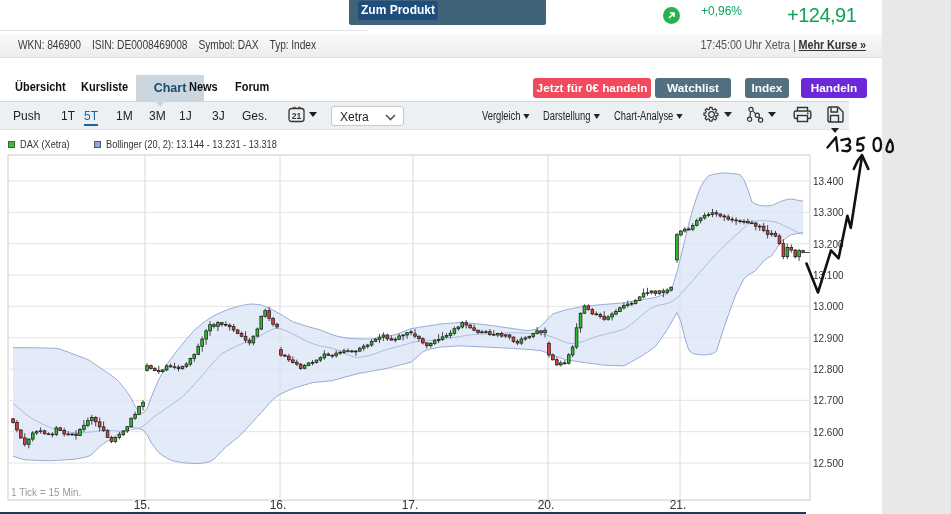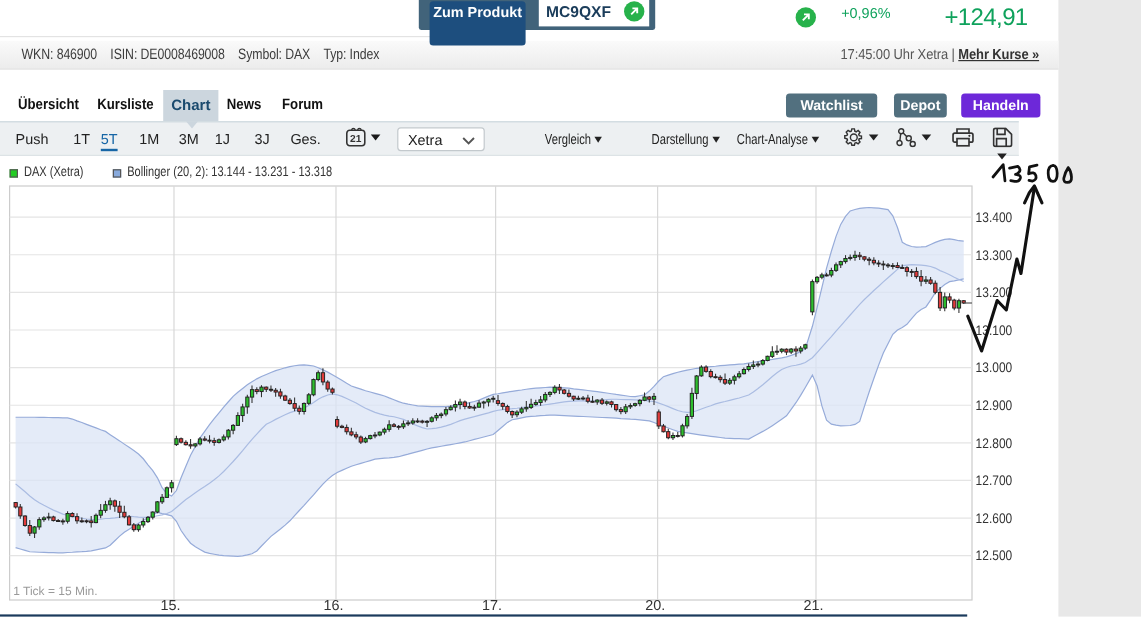--- a/index.html
+++ b/index.html
@@ -4,40 +4,40 @@
 <style>
 *{margin:0;padding:0;box-sizing:border-box;}
 html,body{width:951px;height:514px;overflow:hidden;background:#fff;font-family:"Liberation Sans",sans-serif;}
 #page{position:relative;width:951px;height:514px;}
 #rightbg{position:absolute;left:882px;top:0;width:69px;height:514px;background:#e8e8e8;}
 
 #title{position:absolute;left:11px;top:4px;font-size:19.5px;font-weight:700;color:#1d4d73;letter-spacing:-0.4px;}
 #titleline{position:absolute;left:0;top:30px;width:367px;height:1px;background:#e3e3e3;}
 
 #zp{position:absolute;left:349px;top:-6px;width:197px;height:31px;background:#41637a;border-radius:0 0 2px 2px;}
-#zpbtn{position:absolute;left:9px;top:7px;height:37px;width:80px;text-align:center;background:#1d4e7e;border-radius:3px;color:#fff;font-size:12px;font-weight:700;line-height:19px;}
+#zpbtn{position:absolute;left:9px;top:7px;height:19px;width:80px;text-align:center;background:#1d4e7e;border-radius:3px;color:#fff;font-size:12px;font-weight:700;line-height:19px;}
 #zpbox{position:absolute;right:5px;top:5px;width:92px;height:23px;background:#fff;line-height:22px;}
 #zpbox span{margin-left:6px;font-size:13px;font-weight:700;color:#1a3c5a;}
 .gcirc{display:inline-block;width:17px;height:17px;border-radius:50%;background:#27b24b;position:relative;vertical-align:-4px;}
 .gcirc svg{position:absolute;left:0;top:0;}
 
 #price{position:absolute;left:551px;top:3px;font-size:21px;font-weight:700;color:#111;letter-spacing:-0.3px;}
 #pcirc{position:absolute;left:663px;top:6px;}
 #pct{position:absolute;left:701px;top:4px;font-size:12px;color:#0fa25c;}
 #abs{position:absolute;left:787px;top:4px;font-size:20px;color:#0fa25c;letter-spacing:-0.5px;}
 
 #wkn{position:absolute;left:0;top:34px;width:882px;height:24px;background:linear-gradient(#fafafa,#ececec);border-bottom:1px solid #ddd;font-size:12.5px;color:#3c3c3c;line-height:23px;letter-spacing:-0.1px;}
 #wkn .l{margin-left:18px;}
 #wkn b{font-weight:400;}
 #wkn .r{position:absolute;right:16px;top:0;font-size:12px;color:#555;}
 #wkn .r b{font-weight:700;color:#333;text-decoration:underline;}
 
 #tabs{position:absolute;left:0;top:75px;width:882px;height:26px;font-size:12.5px;font-weight:700;color:#111;}
 #tabs span{position:absolute;top:5px;transform:scaleX(0.88);transform-origin:0 0;}
-#tabchart{position:absolute;left:136px;top:0;width:46px;height:26px;background:#ccd6de;color:#1a4a6e;text-align:center;line-height:26px;transform:none;}
+#tabchart{position:absolute;left:136px;top:0;width:68px;height:26px;background:#ccd6de;color:#1a4a6e;text-align:center;line-height:26px;transform:none;}
 #tabptr{position:absolute;left:155px;top:101px;width:0;height:0;border-left:5px solid transparent;border-right:5px solid transparent;border-top:6px solid #ccd6de;z-index:5;}
 
 .abtn{position:absolute;top:78px;height:20px;border-radius:3px;color:#fff;font-size:11.8px;font-weight:700;text-align:center;line-height:20px;}
 #b1{left:533px;width:118px;background:#f2495c;}
 #b2{left:655px;width:76px;background:#52707f;}
 #b3{left:745px;width:44px;background:#52707f;}
 #b4{left:801px;width:66px;background:#6d28d9;}
 
 #tb{position:absolute;left:0;top:101px;width:849px;height:29px;background:#edf0f2;border-top:1px solid #ccd8de;border-bottom:1px solid #dde3e6;font-size:12px;color:#222;}
 #tb span.it{position:absolute;top:7px;}
@@ -58,55 +58,53 @@
 <div id="rightbg"></div>
 <div id="titleline"></div>
 <div id="pcirc"><span class="gcirc"><svg width="17" height="17" viewBox="0 0 17 17">
           <path d="M6 11 L11 6 M7 6 h4 v4" stroke="#fff" stroke-width="1.6" fill="none"></path>
         </svg></span></div>
 <div id="pct">+0,96%</div>
 <div id="abs">+124,91</div>
 <div id="wkn"><span class="l" style="display:inline-block;transform:scaleX(0.82);transform-origin:0 0;">WKN: 846900&nbsp;&nbsp;&nbsp;&nbsp;ISIN: DE0008469008&nbsp;&nbsp;&nbsp;&nbsp;Symbol: DAX&nbsp;&nbsp;&nbsp;&nbsp;Typ: Index</span><span class="r" style="display:inline-block;transform:scaleX(0.9);transform-origin:100% 0;right:16px;">17:45:00 Uhr Xetra&nbsp;|&nbsp;<b>Mehr Kurse&nbsp;»</b></span></div>
 <div id="zp">
       <span id="zpbtn">Zum Produkt</span>
-      <span id="zpbox"><span>MC9QXF</span> <span class="gcirc"><svg width="17" height="17" viewBox="0 0 17 17">
-            <path d="M6 11 L11 6 M7 6 h4 v4" stroke="#fff" stroke-width="1.6" fill="none"></path>
-          </svg></span></span>
     </div>
 <div id="tabs">
 <span id="tabchart" style="transform:none;left:136px;top:0;">Chart</span>
 <span style="left:15px;">Übersicht</span>
 <span style="left:81px;">Kursliste</span>
 
 <span style="left:189px;">News</span>
 <span style="left:235px;">Forum</span>
 </div>
 <div id="tabptr"></div>
+<div class="abtn" id="b1">Jetzt für 0€ handeln</div>
 <div class="abtn" id="b2">Watchlist</div>
-<div class="abtn" id="b3">Depot</div>
+<div class="abtn" id="b3">Index</div>
 <div class="abtn" id="b4">Handeln</div>
 <div id="tb">
 <span class="it" style="left:13px;">Push</span>
 <span class="it" style="left:61px;">1T</span>
 <span class="it" style="left:84px;"><span id="t5">5T</span></span>
 <span class="it" style="left:116px;">1M</span>
 <span class="it" style="left:149px;">3M</span>
 <span class="it" style="left:179px;">1J</span>
 <span class="it" style="left:212px;">3J</span>
 <span class="it" style="left:242px;">Ges.</span>
 <span class="it" style="left:288px;top:4px;"><svg width="30" height="18" viewBox="0 0 30 18" style="vertical-align:middle">
           <rect x="1" y="2.5" width="15" height="13" rx="2.5" fill="none" stroke="#333" stroke-width="1.3"></rect>
           <path d="M5 3 q0 -2 1.5 -2 q1.5 0 1.5 2 M10 3 q0 -2 1.5 -2 q1.5 0 1.5 2" fill="none" stroke="#333" stroke-width="1"></path>
           <text x="8.5" y="12.5" font-size="8.5" font-weight="bold" fill="#333" text-anchor="middle" font-family="Liberation Sans">21</text>
           <path d="M21 6 l8 0 l-4 5 z" fill="#1a1a1a"></path>
         </svg></span>
 <span id="xetra">Xetra<svg width="11" height="7" viewBox="0 0 11 7" style="position:absolute;right:7px;top:7px;">
           <path d="M1 1 L5.5 5.5 L10 1" stroke="#555" stroke-width="1.6" fill="none"></path>
         </svg></span>
-<span class="it" style="left:454px;"><span style="display:inline-block;transform:scaleX(0.78);transform-origin:0 0;white-space:nowrap;">Vergleich<span class="dd"></span></span></span>
+<span class="it" style="left:482px;"><span style="display:inline-block;transform:scaleX(0.78);transform-origin:0 0;white-space:nowrap;">Vergleich<span class="dd"></span></span></span>
 <span class="it" style="left:543px;"><span style="display:inline-block;transform:scaleX(0.78);transform-origin:0 0;white-space:nowrap;">Darstellung<span class="dd"></span></span></span>
 <span class="it" style="left:614px;"><span style="display:inline-block;transform:scaleX(0.78);transform-origin:0 0;white-space:nowrap;">Chart-Analyse<span class="dd"></span></span></span>
 <span class="it" style="left:703px;top:4px;"><svg width="17" height="17" viewBox="0 0 24 24" style="vertical-align:middle">
           <path d="M12 8a4 4 0 100 8 4 4 0 000-8zm9 5.5v-3l-2.6-.6a6.7 6.7 0 00-.6-1.5l1.5-2.3-2.2-2.2-2.3 1.5c-.5-.3-1-.5-1.5-.6L12.7 2h-3l-.6 2.6c-.5.1-1 .3-1.5.6L5.3 3.7 3.1 5.9l1.5 2.3c-.3.5-.5 1-.6 1.5L1.4 10v3l2.6.6c.1.5.3 1 .6 1.5l-1.5 2.3 2.2 2.2 2.3-1.5c.5.3 1 .5 1.5.6l.6 2.6h3l.6-2.6c.5-.1 1-.3 1.5-.6l2.3 1.5 2.2-2.2-1.5-2.3c.3-.5.5-1 .6-1.5z" fill="none" stroke="#333" stroke-width="1.7"></path>
         </svg><span class="dd"></span></span>
 <span class="it" style="left:746px;top:4px;"><svg width="18" height="17" viewBox="0 0 18 17" style="vertical-align:middle">
           <g fill="none" stroke="#333" stroke-width="1.2">
             <circle cx="5" cy="3.4" r="2.1"></circle>
             <circle cx="3.6" cy="13.2" r="2.1"></circle>
             <circle cx="11.3" cy="9.3" r="2.1"></circle>

